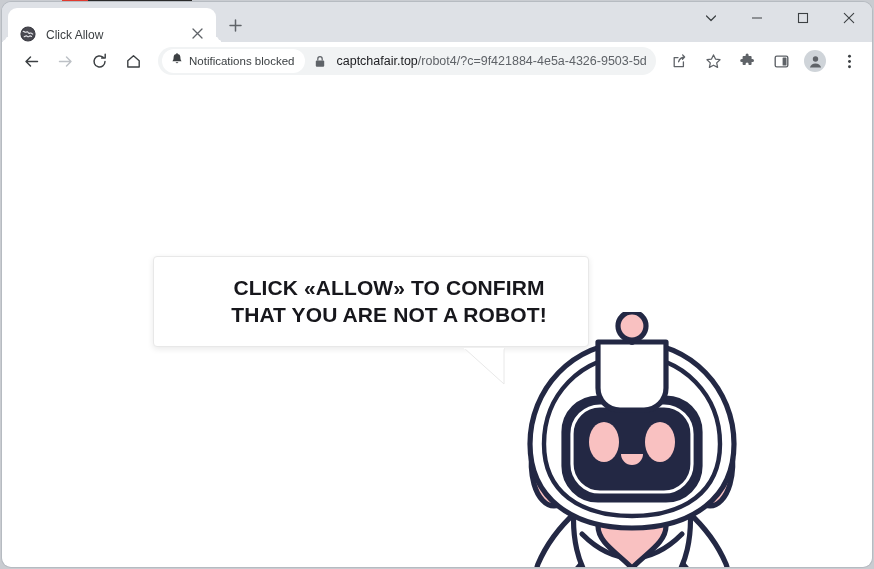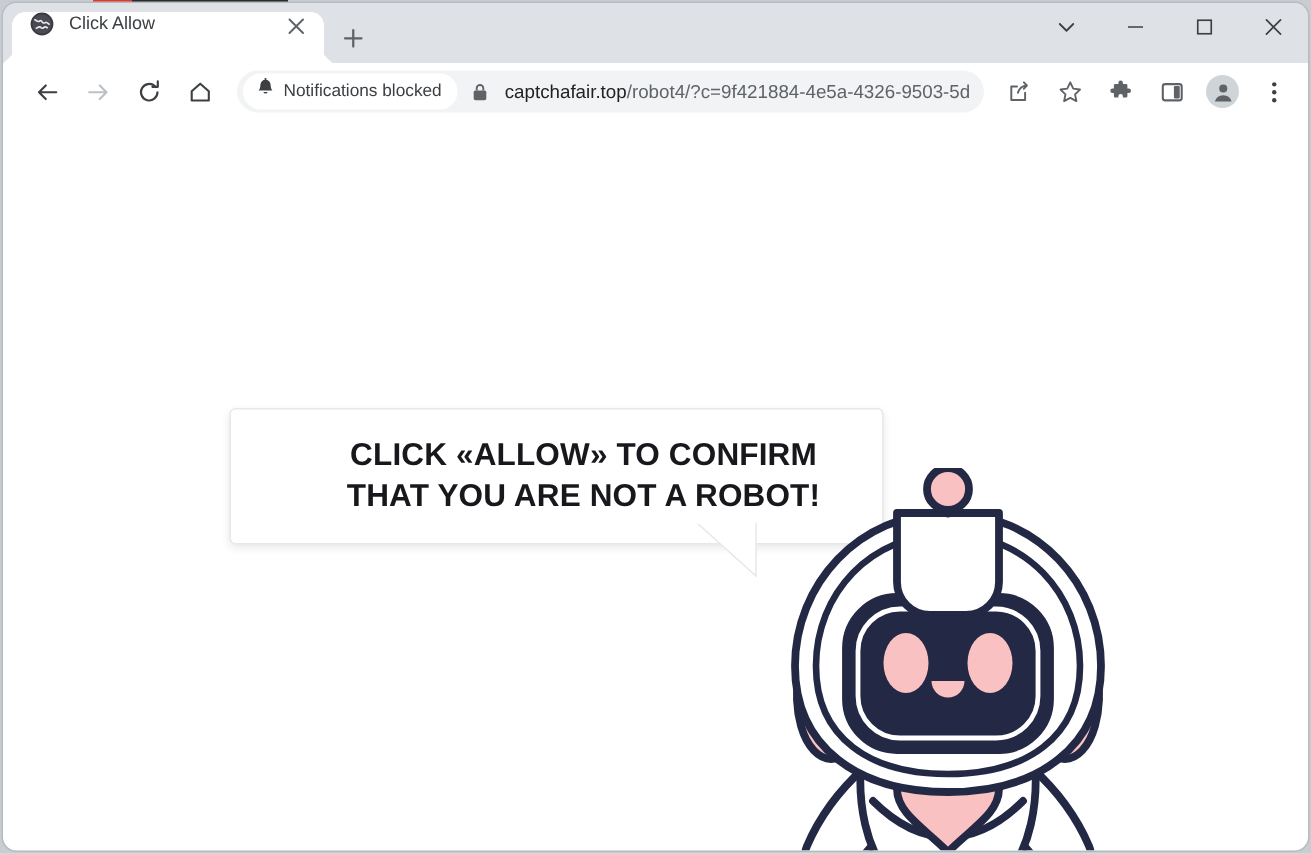--- a/index.html
+++ b/index.html
@@ -47,21 +47,21 @@
     position: relative;
     height: 40px;
     background: #dee1e6;
   }
   #tab-active {
     position: absolute;
     left: 6px; top: 6px;
     width: 208px; height: 34px;
     background: #ffffff;
     border-radius: 9px 9px 0 0;
-    display: flex; align-items: flex-start;
+    display: flex; align-items: flex-end;
     padding: 0 10px 0 12px;
   }
   #tab-active:before, #tab-active:after {
     content: "";
     position: absolute; bottom: 0;
     width: 9px; height: 9px;
     background: transparent;
   }
   #tab-active:before {
     left: -9px;
@@ -186,21 +186,21 @@
     position: relative;
     height: 487px;
     background: #ffffff;
     overflow: hidden;
     border-radius: 0 0 9px 9px;
   }
 
   
   #speech-bubble {
     position: absolute;
-    left: 151px; top: 192px;
+    left: 151px; top: 176px;
     width: 436px; height: 91px;
     background: #ffffff;
     border: 1px solid #e8e8e8;
     border-radius: 4px;
     box-shadow: 0 2px 6px rgba(0,0,0,.09);
     display: flex;
     align-items: center;
     justify-content: center;
     padding-left: 36px;
   }

